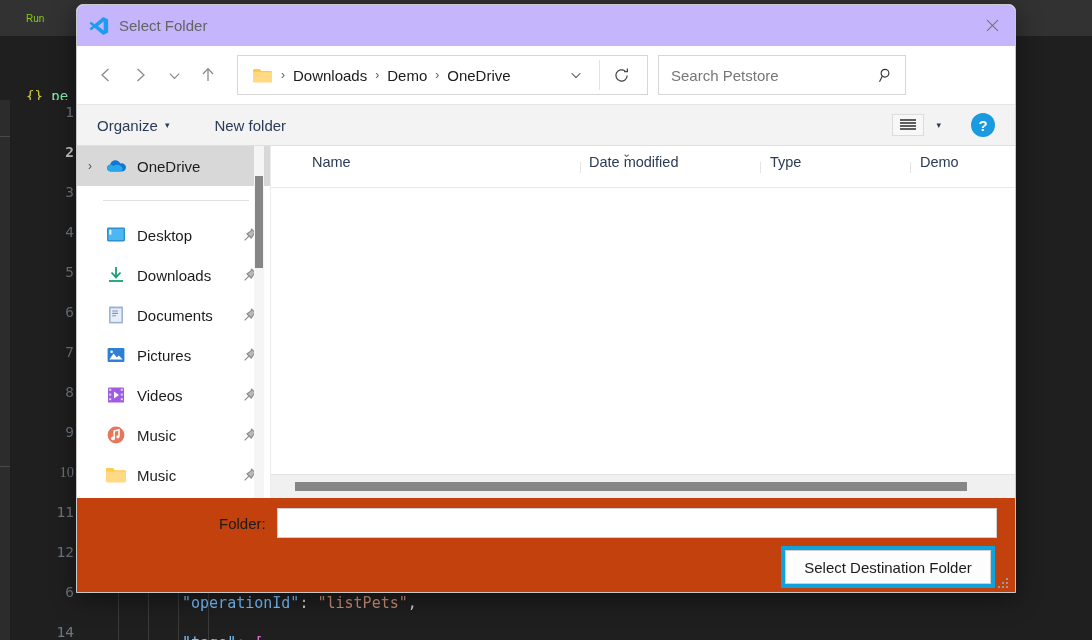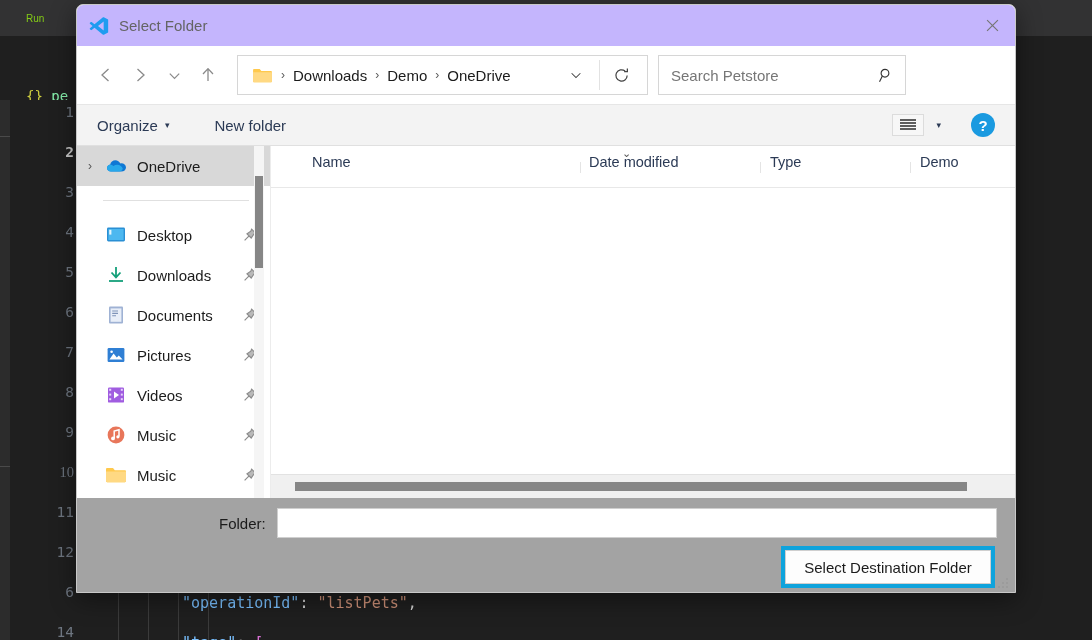--- a/index.html
+++ b/index.html
@@ -168,21 +168,21 @@
   .col-sep { position: absolute; top: 8px; bottom: 6px; width: 1px; background: #e4e4e4; }
   .sortmark { position: absolute; font-size: 11px; color: #555; }
   .emptymsg { position: absolute; left: 0; right: 0; top: 56px; text-align: center;
     font-size: 15px; color: #636363; }
   .hscroll-track { position: absolute; left: 0; right: 0; bottom: 0; height: 24px;
     background: #f0f0f0; border-top: 1px solid #e2e2e2; }
   .hscroll-thumb { position: absolute; left: 24px; width: 672px; top: 7px; height: 9px;
     background: #868686; }
 
   
-  .footer { position: relative; height: 96px; background: #a3a3a3; }
+  .footer { position: relative; height: 96px; background: #c2410c; }
   .folder-row { position: absolute; left: 0; top: 10px; right: 0; height: 30px;
     display: flex; align-items: center; }
   .folder-label { position: absolute; left: 142px; font-size: 15px; color: #1b1b1b; }
   .folder-input { position: absolute; left: 200px; width: 720px; height: 30px;
     background: #fff; border: 1px solid #cfcfcf; }
   .btnrow { position: absolute; right: 20px; top: 48px; display: flex; align-items: flex-end; }
   .btn { height: 34px; background: #fdfdfd; border: 1px solid #cfcfcf;
     font-size: 15px; color: #1b1b1b; display: flex; align-items: center;
     justify-content: center; }
   .btn-primary-wrap { padding: 4px; background: #ffffff; }

